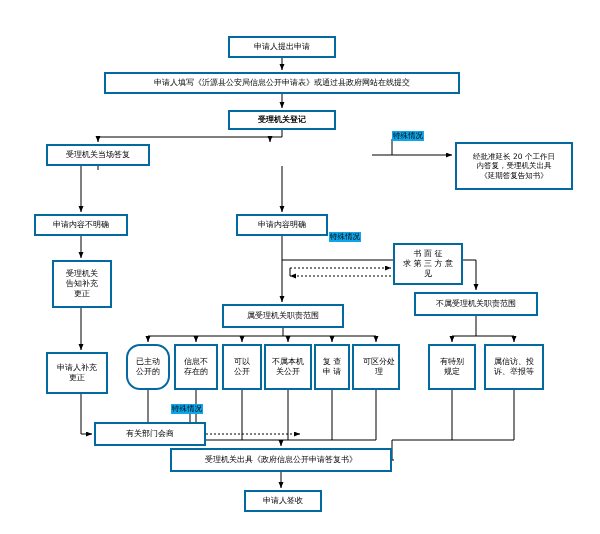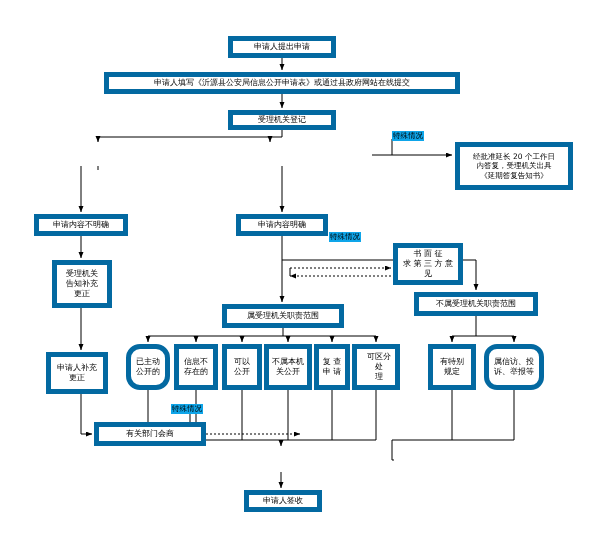--- a/index.html
+++ b/index.html
@@ -6,21 +6,21 @@
   body{
     width:600px;height:534px;
     background:#ffffff;
     font-family:"DejaVu Sans","Liberation Sans",sans-serif;
     overflow:hidden;
   }
   #stage{position:relative;width:600px;height:534px;}
   .node{
     position:absolute;
     box-sizing:border-box;
-    border:5px solid #0369a1;
+    border:2px solid #0369a1;
     background:#fff;
     color:#000;
     display:flex;
     align-items:center;
     justify-content:center;
     text-align:center;
     line-height:1.25;
     padding:1px 2px;
     font-size:8px;
     white-space:pre-line;
@@ -116,21 +116,22 @@
       <line x1="206" y1="434" x2="300" y2="434" stroke-dasharray="2,2" marker-end="url(#arr)"></line>
 
       <line x1="281" y1="472" x2="281" y2="488" marker-end="url(#arr)"></line>
 
       <line x1="190" y1="412" x2="190" y2="422"></line>
     </g>
   </svg>
 
   <div class="node" style="left:228px;top:36px;width:108px;height:22px;">申请人提出申请</div>
   <div class="node" style="left:104px;top:72px;width:356px;height:22px;">申请人填写《沂源县公安局信息公开申请表》或通过县政府网站在线提交</div>
-  <div class="node" style="left:228px;top:110px;width:108px;height:20px;">受理机关登记</div>
+  <div class="node" style="left:228px;top:110px;width:108px;height:20px;font-weight:bold;">受理机关登记</div>
+  <div class="node" style="left:46px;top:144px;width:104px;height:22px;">受理机关当场答复</div>
   <div class="node" style="left:455px;top:142px;width:118px;height:48px;font-size:7.5px;">经批准延长 20 个工作日
 内答复，受理机关出具
 《延期答复告知书》</div>
   <div class="node" style="left:34px;top:214px;width:94px;height:22px;">申请内容不明确</div>
   <div class="node" style="left:236px;top:214px;width:92px;height:22px;">申请内容明确</div>
   <div class="node" style="left:393px;top:243px;width:70px;height:42px;">书 面 征
 求 第 三 方 意
 见</div>
   <div class="node" style="left:52px;top:260px;width:60px;height:48px;">受理机关
 告知补充
@@ -146,22 +147,23 @@
   <div class="node" style="left:222px;top:344px;width:40px;height:46px;">可以
 公开</div>
   <div class="node" style="left:314px;top:344px;width:36px;height:46px;">复 查
 申 请</div>
   <div class="node" style="left:264px;top:344px;width:48px;height:46px;">不属本机
 关公开</div>
   <div class="node" style="left:352px;top:344px;width:48px;height:46px;padding-left:8px;">可区分处
 理</div>
   <div class="node" style="left:428px;top:344px;width:48px;height:46px;">有特别
 规定</div>
-  <div class="node" style="left:484px;top:344px;width:60px;height:46px;border-radius:13px;">属信访、投
+  <div class="node" style="left:484px;top:344px;width:60px;height:46px;">属信访、投
 诉、举报等</div>
   <div class="node" style="left:94px;top:422px;width:112px;height:24px;">有关部门会商</div>
+  <div class="node" style="left:170px;top:448px;width:222px;height:24px;">受理机关出具《政府信息公开申请答复书》</div>
   <div class="node" style="left:244px;top:490px;width:78px;height:22px;">申请人签收</div>
 
   <div class="lbl" style="left:392px;top:131px;">特殊情况</div>
   <div class="lbl" style="left:329px;top:232px;">特殊情况</div>
   <div class="lbl" style="left:171px;top:404px;">特殊情况</div>
 
 </div>
 
 </body></html>

